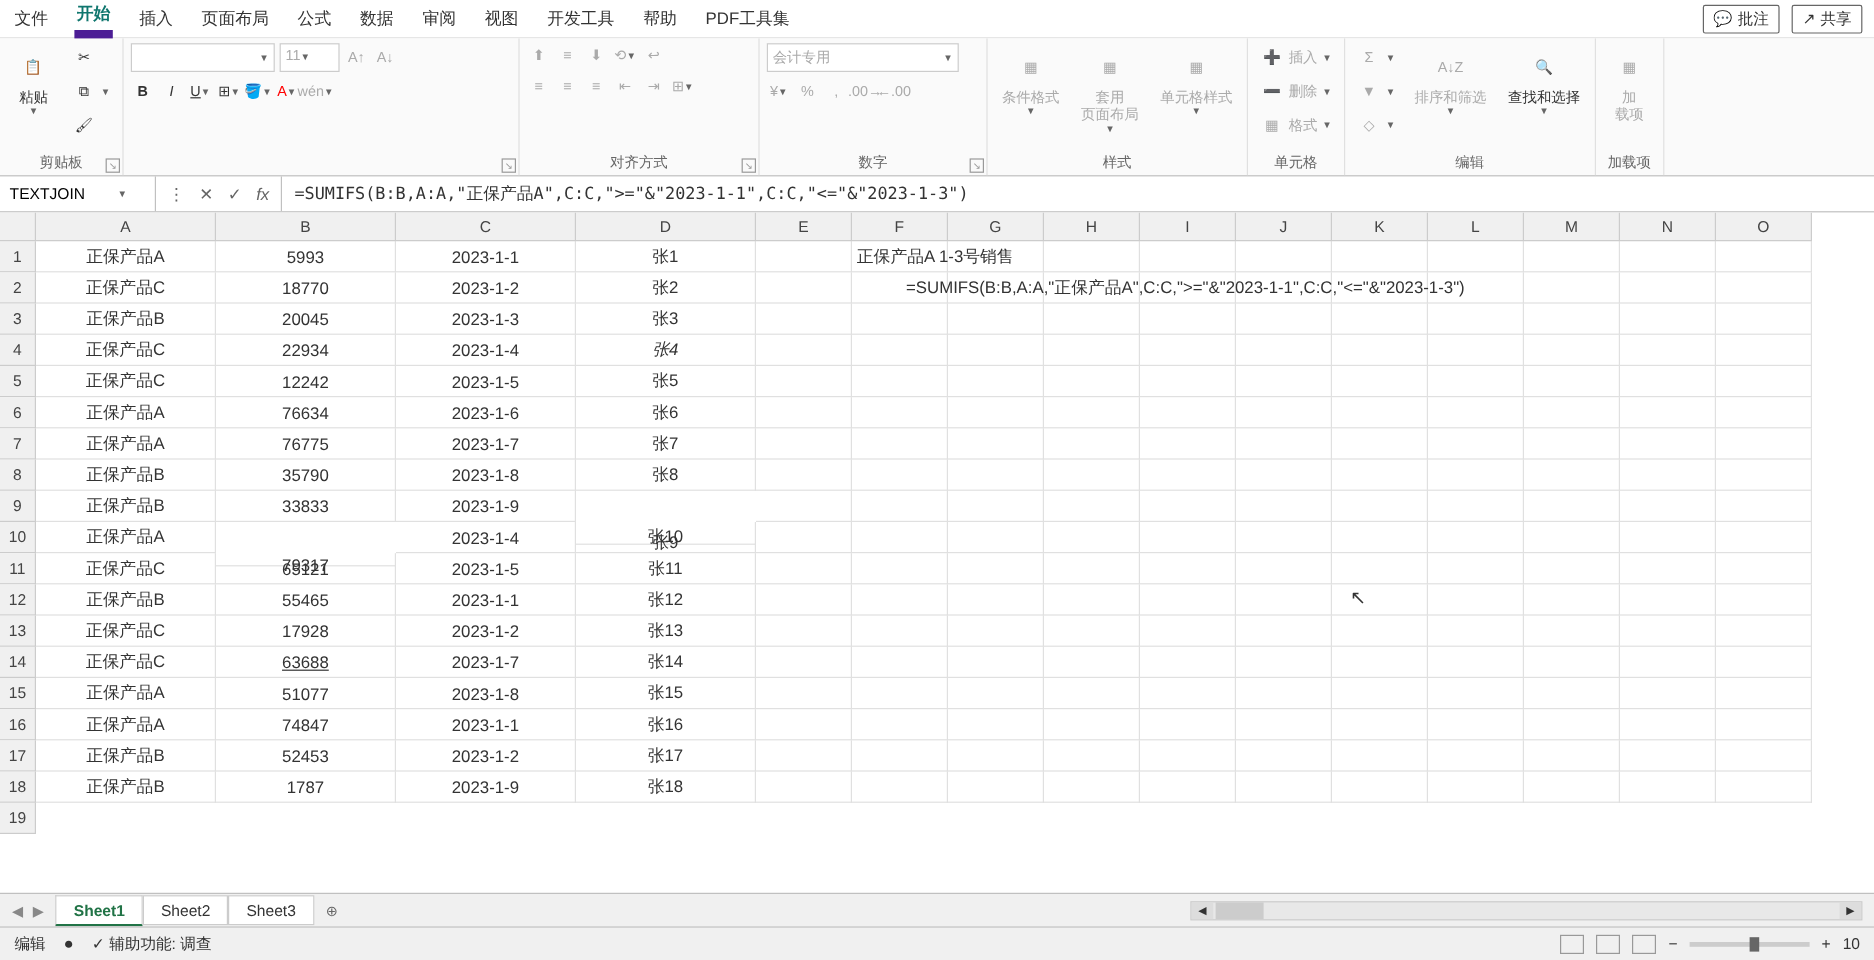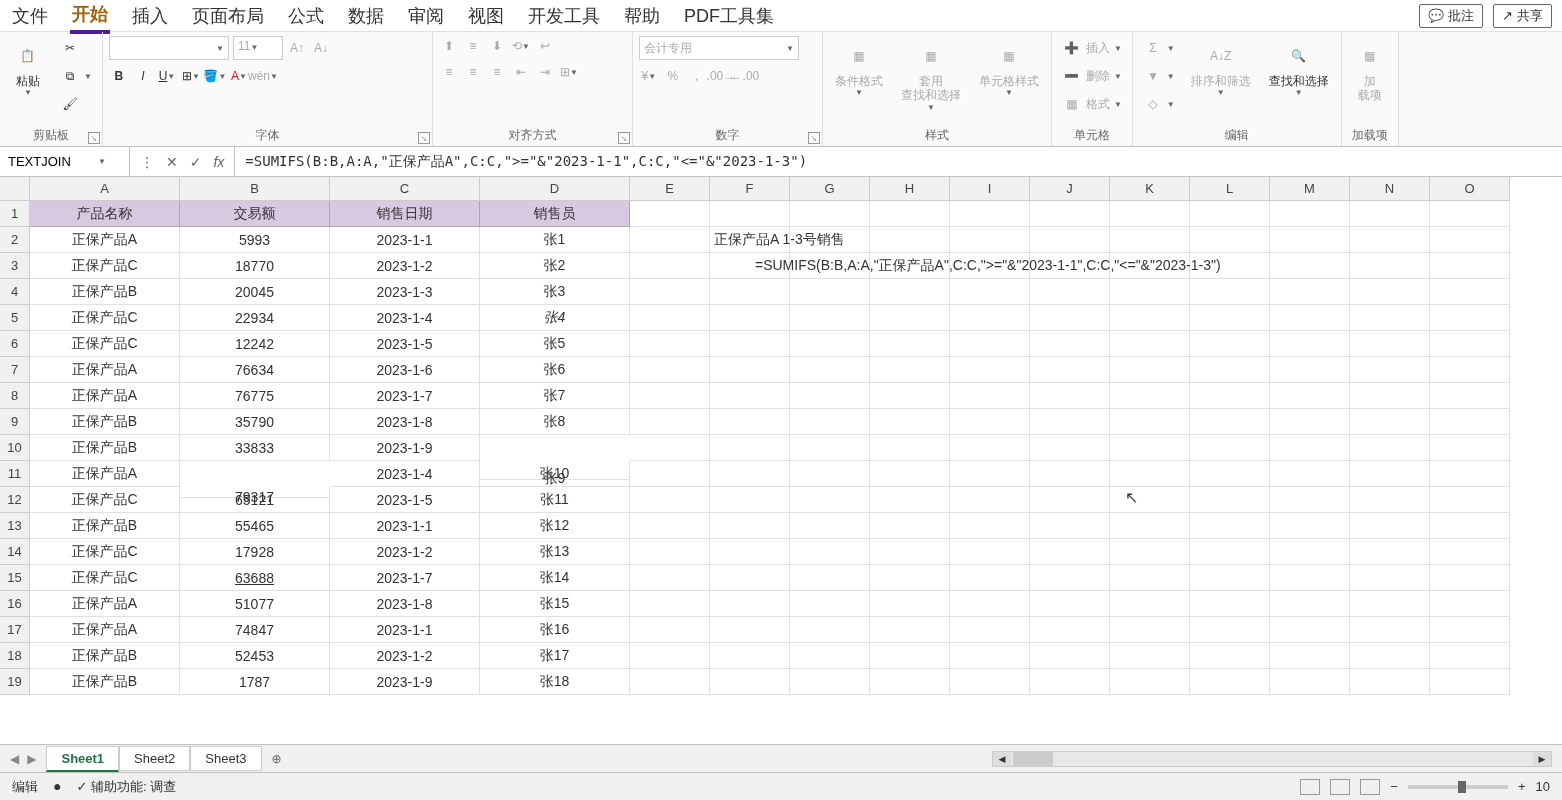--- a/index.html
+++ b/index.html
@@ -1,21 +1,21 @@
 <!DOCTYPE html>
 <html><head>
 <meta charset="utf-8">
 <style>
 * { margin: 0; padding: 0; box-sizing: border-box; font-family: "Microsoft YaHei", Arial, sans-serif; }
 body { background: #fff; font-size: 12px; color: #333; overflow: hidden; width: 1562px; height: 800px; position: relative; user-select: none; }
 
 
 .menubar { display: flex; align-items: center; height: 32px; padding: 0 10px; gap: 20px; border-bottom: 1px solid #e0e0e0; }
-.menubar-item { font-size: 18px; color: #333; cursor: pointer; padding: 4px 2px; }
-.menubar-item.active { color: #a16207; font-weight: bold; border-bottom: 4px solid #4c1d95; }
+.menubar-item { font-size: 14px; color: #333; cursor: pointer; padding: 4px 2px; }
+.menubar-item.active { color: #0f766e; font-weight: bold; border-bottom: 7px solid #4c1d95; }
 .menubar-right { margin-left: auto; display: flex; gap: 10px; }
 .menubar-btn { border: 1px solid #666; padding: 2px 8px; border-radius: 2px; display: flex; align-items: center; gap: 4px; font-size: 13px; }
 
 
 .ribbon { display: flex; height: 115px; border-bottom: 1px solid #c0c0c0; background: #fafafa; }
 .ribbon-group { display: flex; flex-direction: column; border-right: 1px solid #e0e0e0; padding: 4px 6px 2px 6px; position: relative; }
 .ribbon-group-label { font-size: 12px; color: #666; text-align: center; margin-top: auto; padding-top: 2px; }
 .ribbon-group-content { display: flex; flex: 1; align-items: flex-start; gap: 6px; }
 .rg-dialog { position: absolute; right: 2px; bottom: 2px; width: 12px; height: 12px; border: 1px solid #999; font-size: 8px; display: flex; align-items: center; justify-content: center; color: #999; }
 
@@ -147,21 +147,20 @@
           </span>
         <span class="icon-box">⊞<span class="dropdown-arrow">▼</span></span>
         <span class="icon-box">🪣<span class="dropdown-arrow">▼</span></span>
         <span class="icon-box">
             <span style="color:red">A</span>
             <span class="dropdown-arrow">▼</span>
           </span>
         <span class="icon-box disabled">wén<span class="dropdown-arrow">▼</span></span>
       </div>
     </div>
-    <div class="ribbon-group-label">字体</div>
     <div class="rg-dialog">↘</div>
   </div>
 
   <div class="ribbon-group" style="min-width:200px">
     <div class="ribbon-group-content" style="flex-direction:column;gap:6px">
       <div class="btn-row disabled">
         <span class="icon-box">⬆</span>
         <span class="icon-box">≡</span>
         <span class="icon-box">⬇</span>
         <span class="icon-box">⟲<span class="dropdown-arrow">▼</span></span>
@@ -201,21 +200,21 @@
   <div class="ribbon-group">
     <div class="ribbon-group-content disabled">
       <div class="big-btn">
         <div class="big-btn-icon">▦</div>
         <div class="big-btn-label">条件格式</div>
           <span class="dropdown-arrow">▼</span>
       </div>
       <div class="big-btn">
         <div class="big-btn-icon">▦</div>
         <div class="big-btn-label" style="white-space:pre">套用
-查找和选择</div>
+页面布局</div>
           <span class="dropdown-arrow">▼</span>
       </div>
       <div class="big-btn">
         <div class="big-btn-icon">▦</div>
         <div class="big-btn-label">单元格样式</div>
           <span class="dropdown-arrow">▼</span>
       </div>
     </div>
     <div class="ribbon-group-label">样式</div>
   </div>
@@ -334,37 +333,20 @@
       <div class="row-header">13</div>
       <div class="row-header">14</div>
       <div class="row-header">15</div>
       <div class="row-header">16</div>
       <div class="row-header">17</div>
       <div class="row-header">18</div>
       <div class="row-header">19</div>
     </div>
   <div class="grid" id="grid">
       <div class="grid-row">
-        <div class="cell center header-cell" style="width: 150px;">产品名称</div>
-        <div class="cell center header-cell" style="width: 150px;">交易额</div>
-        <div class="cell center header-cell" style="width: 150px;">销售日期</div>
-        <div class="cell center header-cell" style="width: 150px;">销售员</div>
-        <div class="cell center" style="width: 80px;"></div>
-        <div class="cell center" style="width: 80px;"></div>
-        <div class="cell center" style="width: 80px;"></div>
-        <div class="cell center" style="width: 80px;"></div>
-        <div class="cell center" style="width: 80px;"></div>
-        <div class="cell center" style="width: 80px;"></div>
-        <div class="cell center" style="width: 80px;"></div>
-        <div class="cell center" style="width: 80px;"></div>
-        <div class="cell center" style="width: 80px;"></div>
-        <div class="cell center" style="width: 80px;"></div>
-        <div class="cell center" style="width: 80px;"></div>
-      </div>
-      <div class="grid-row">
         <div class="cell center" style="width: 150px;">正保产品A</div>
         <div class="cell center" style="width: 150px;">5993</div>
         <div class="cell center" style="width: 150px;">2023-1-1</div>
         <div class="cell center" style="width: 150px;">张1</div>
         <div class="cell center" style="width: 80px;"></div>
         <div class="cell center" style="width: 80px; justify-content: flex-start; position: relative; overflow: visible;">
           <span style="position:absolute;left:4px;white-space:nowrap">正保产品A  1-3号销售</span>
         </div>
         <div class="cell center" style="width: 80px;"></div>
         <div class="cell center" style="width: 80px;"></div>

